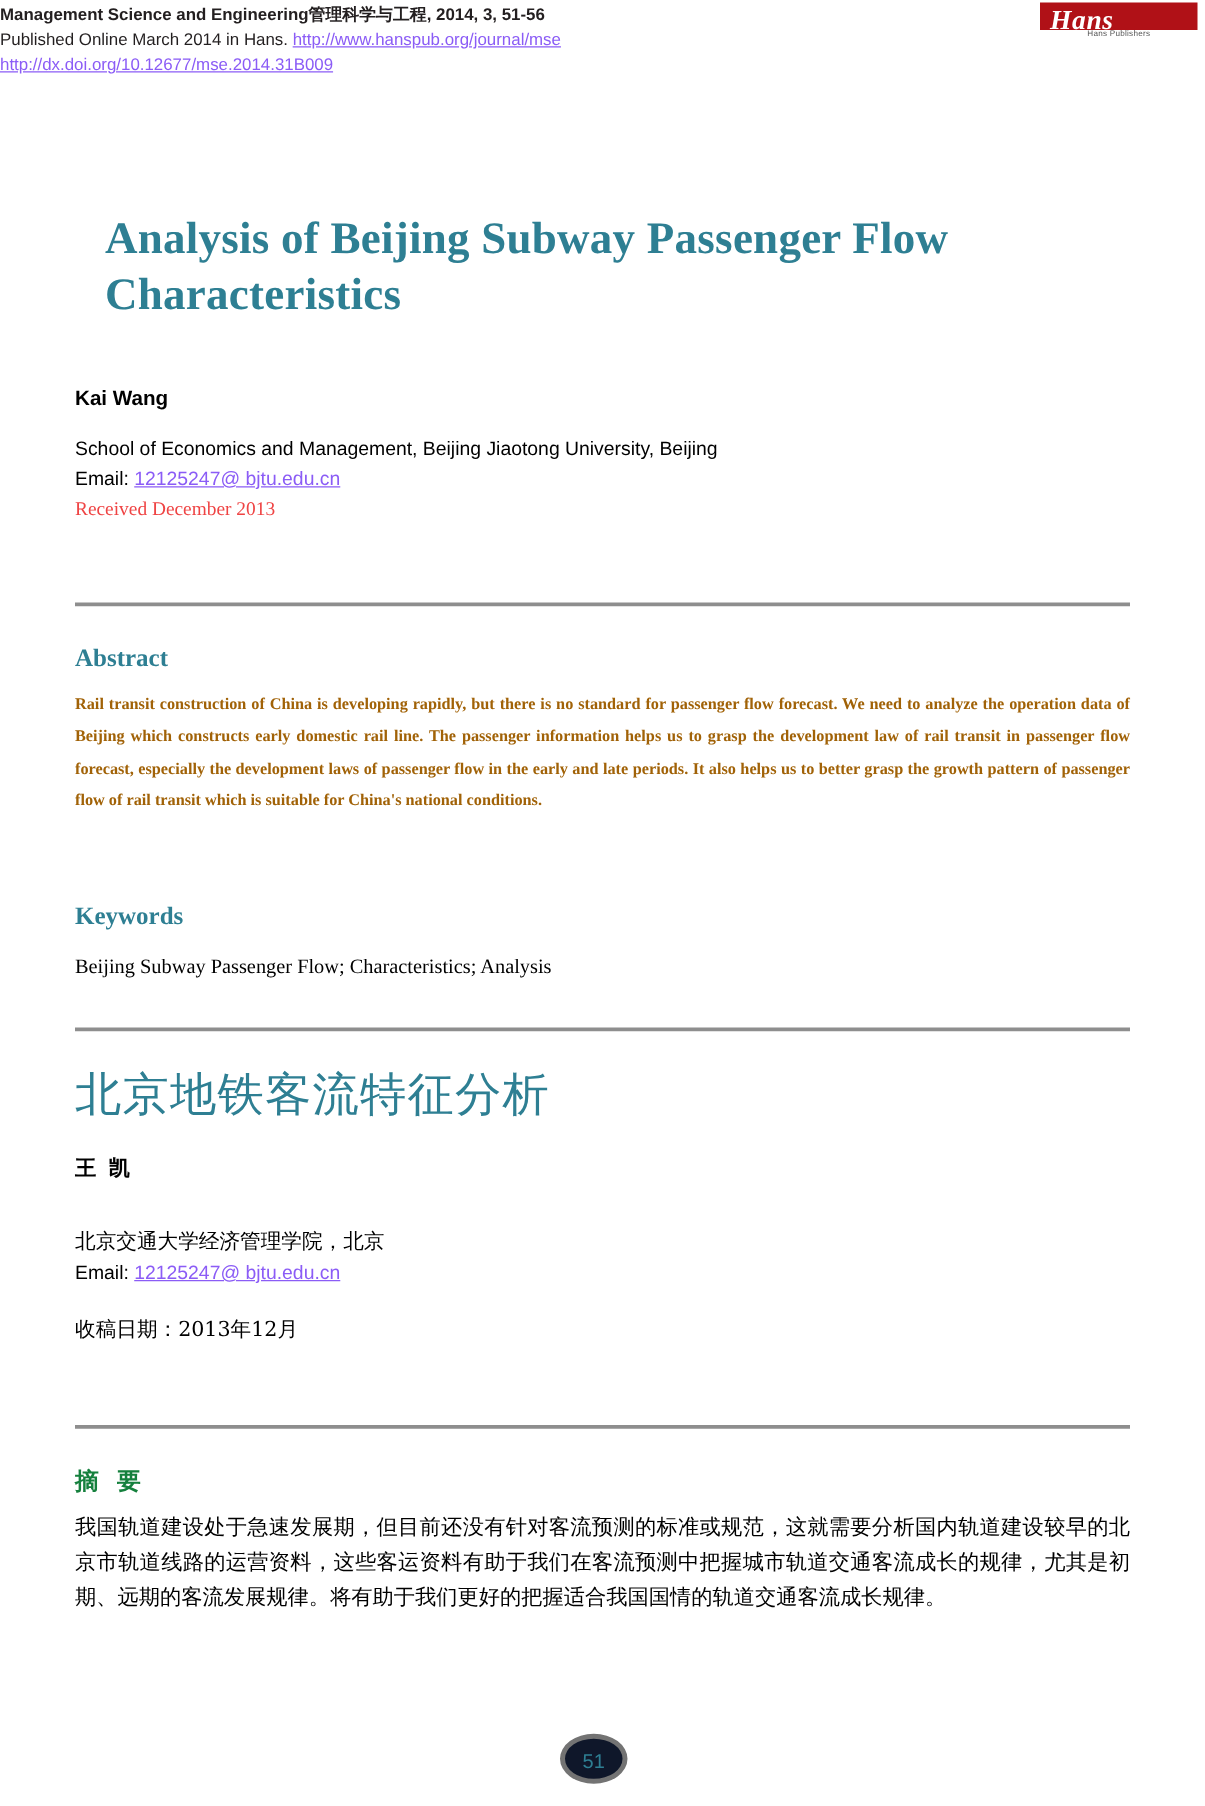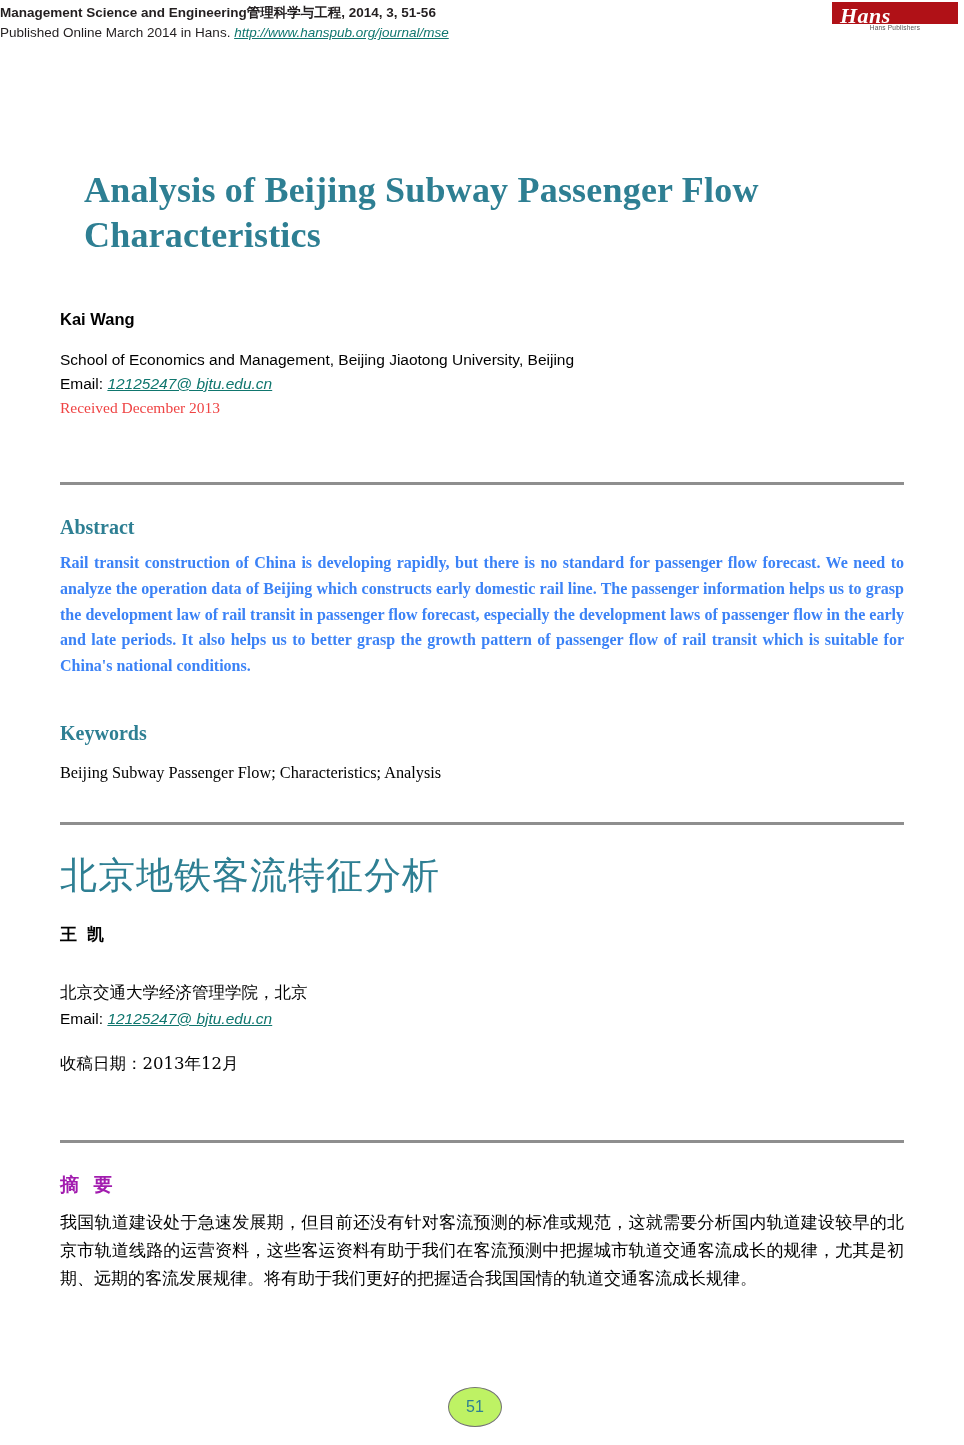--- a/index.html
+++ b/index.html
@@ -47,23 +47,22 @@
     white-space: nowrap;
   }
   .header-line1 .cjk {
     font-family: "DejaVu Sans", sans-serif;
     font-weight: bold;
   }
   .header-line2, .header-line3 {
     white-space: nowrap;
   }
   .hlink {
-    color: #0f766e;
+    color: #8b5cf6;
     text-decoration: underline;
-    font-style: italic;
   }
 
   
   .logo {
     position: absolute;
     right: 6px;
     top: 2px;
     width: 126px;
     height: 30px;
   }
@@ -183,25 +182,25 @@
     font-size: 20px;
     color: #2e7f93;
   }
   .abs-body {
     position: absolute;
     left: 0;
     top: 550px;
     width: 844px;
     font-family: "Liberation Serif", serif;
     font-weight: bold;
-    font-size: 16px;
+    font-size: 13px;
     line-height: 25.8px;
     text-align: justify;
     text-justify: inter-word;
-    color: #3b82f6;
+    color: #a16207;
   }
 
   .kw-head {
     position: absolute;
     left: 0;
     top: 722px;
     font-family: "Liberation Serif", serif;
     font-weight: bold;
     font-size: 20px;
     color: #2e7f93;
@@ -264,21 +263,21 @@
   }
 
   .zhaiyao-head {
     position: absolute;
     left: 0;
     top: 1172px;
     font-family: "DejaVu Sans", sans-serif;
     font-weight: bold;
     font-size: 19px;
     letter-spacing: 4px;
-    color: #a21caf;
+    color: #15803d;
   }
   .zhaiyao-body {
     position: absolute;
     left: 0;
     top: 1208px;
     width: 844px;
     font-family: "DejaVu Serif", serif;
     font-size: 17px;
     line-height: 28px;
     text-align: justify;
@@ -286,22 +285,22 @@
   }
 
   
   .page-badge {
     position: absolute;
     left: 448px;
     top: 1387px;
     width: 54px;
     height: 40px;
     border-radius: 50%;
-    background: #bef264;
-    border: 1px solid #737373;
+    background: #0f172a;
+    border: 4px solid #737373;
     box-sizing: border-box;
   }
   .page-badge span {
     display: block;
     text-align: center;
     line-height: 38px;
     font-family: "Liberation Sans", sans-serif;
     font-size: 16px;
     color: #2e7f93;
   }
@@ -311,20 +310,23 @@
 
 <div class="page">
 
   <div class="header">
     <div class="header-text">
       <div class="header-line1">
         <span>Management Science and Engineering</span><span class="cjk">管理科学与工程</span><span>, 2014, 3, 51-56</span>
       </div>
       <div class="header-line2">
         <span>Published Online March 2014 in Hans. </span><a class="hlink" href="#">http://www.hanspub.org/journal/mse</a>
+      </div>
+      <div class="header-line3">
+        <a class="hlink" href="#">http://dx.doi.org/10.12677/mse.2014.31B009</a>
       </div>
     </div>
 
     <div class="logo">
       <div class="logo-band"></div>
       <div class="logo-hans">Hans</div>
       <div class="logo-cn">汉斯</div>
       <div class="logo-sub">Hans Publishers</div>
     </div>
   </div>

